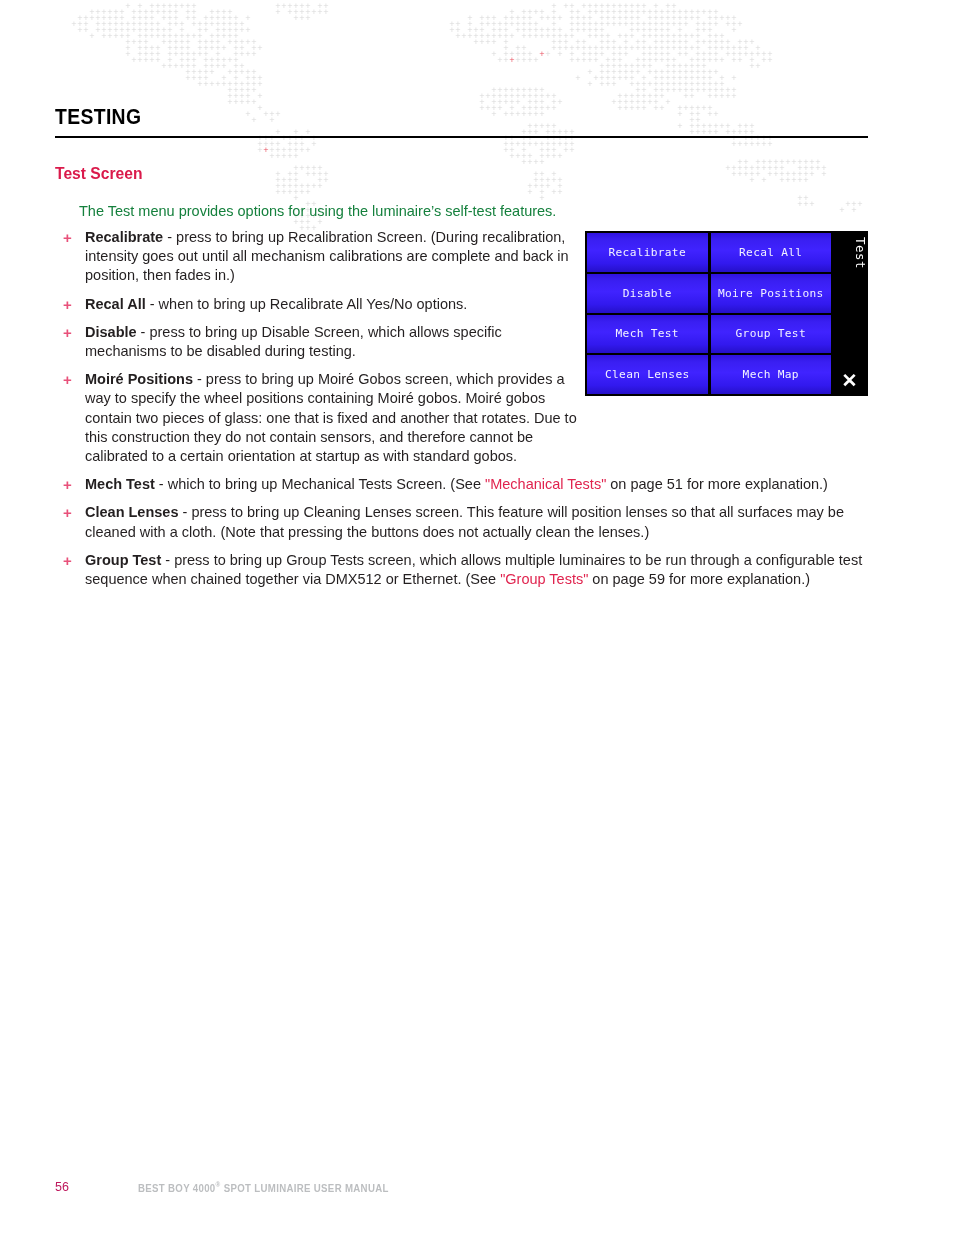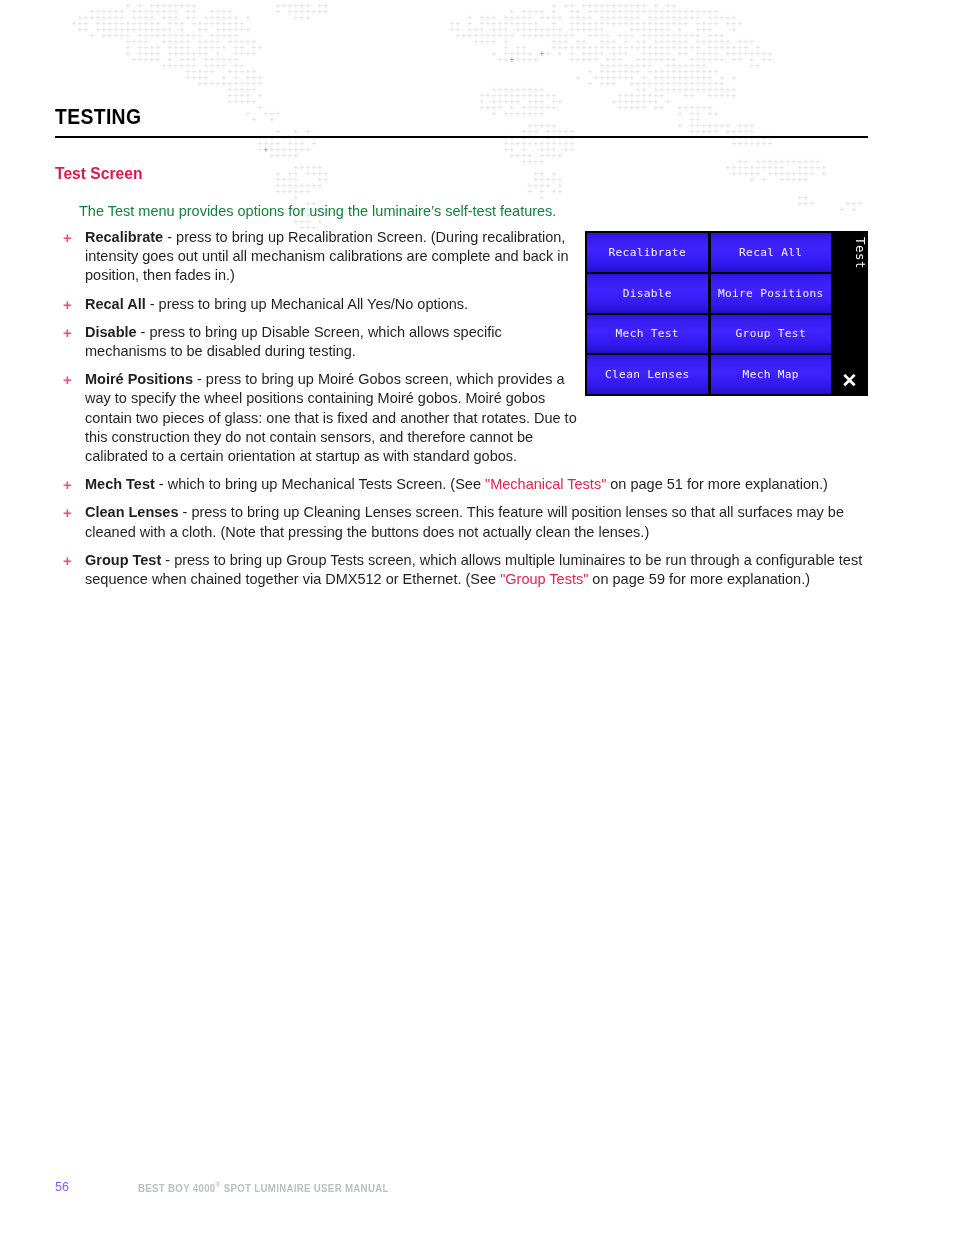--- a/index.html
+++ b/index.html
@@ -193,21 +193,21 @@
     font-weight: bold;
     line-height: 1;
   }
 
   
   .footer-page {
     position: absolute;
     left: 55px;
     top: 1180px;
     font-size: 12.5px;
-    color: #8b5cf6;
+    color: #be185d;
     font-family: "Liberation Sans Narrow", "Liberation Sans", sans-serif;
   }
   .footer-text {
     position: absolute;
     left: 138px;
     top: 1181px;
     font-size: 10.5px;
     font-weight: bold;
     letter-spacing: 0.35px;
     color: #BCBEC0;
@@ -1282,21 +1282,21 @@
 
   <div class="chapter-title">TESTING</div>
   <div class="rule"></div>
 
   <div class="section-title">Test Screen</div>
 
   <div class="intro">The Test menu provides options for using the luminaire’s self-test features.</div>
 
   <div class="bullets">
       <div class="bullet narrow"><span class="marker">+</span><b>Recalibrate</b><span> - press to bring up Recalibration Screen. (During recalibration, intensity goes out until all mechanism calibrations are complete and back in position, then fades in.)</span></div>
-      <div class="bullet narrow"><span class="marker">+</span><b>Recal All</b><span> - press to bring up Mechanical All Yes/No options.</span></div>
+      <div class="bullet narrow"><span class="marker">+</span><b>Recal All</b><span> - when to bring up Recalibrate All Yes/No options.</span></div>
       <div class="bullet narrow"><span class="marker">+</span><b>Disable</b><span> - press to bring up Disable Screen, which allows specific mechanisms to be disabled during testing.</span></div>
       <div class="bullet narrow"><span class="marker">+</span><b>Moiré Positions</b><span> - press to bring up Moiré Gobos screen, which provides a way to specify the wheel positions containing Moiré gobos. Moiré gobos contain two pieces of glass: one that is fixed and another that rotates. Due to this construction they do not contain sensors, and therefore cannot be calibrated to a certain orientation at startup as with standard gobos.</span></div>
       <div class="bullet wide"><span class="marker">+</span><b>Mech Test</b><span> - which to bring up Mechanical Tests Screen. (See </span><span class="lnk">"Mechanical Tests"</span><span> on page 51 for more explanation.)</span></div>
       <div class="bullet wide"><span class="marker">+</span><b>Clean Lenses</b><span> - press to bring up Cleaning Lenses screen. This feature will position lenses so that all surfaces may be cleaned with a cloth. (Note that pressing the buttons does not actually clean the lenses.)</span></div>
       <div class="bullet wide"><span class="marker">+</span><b>Group Test</b><span> - press to bring up Group Tests screen, which allows multiple luminaires to be run through a configurable test sequence when chained together via DMX512 or Ethernet. (See </span><span class="lnk">"Group Tests"</span><span> on page 59 for more explanation.)</span></div>
     </div>
 
   <div class="lcd">
     <div class="lcd-grid">
         <div class="lcd-row">

